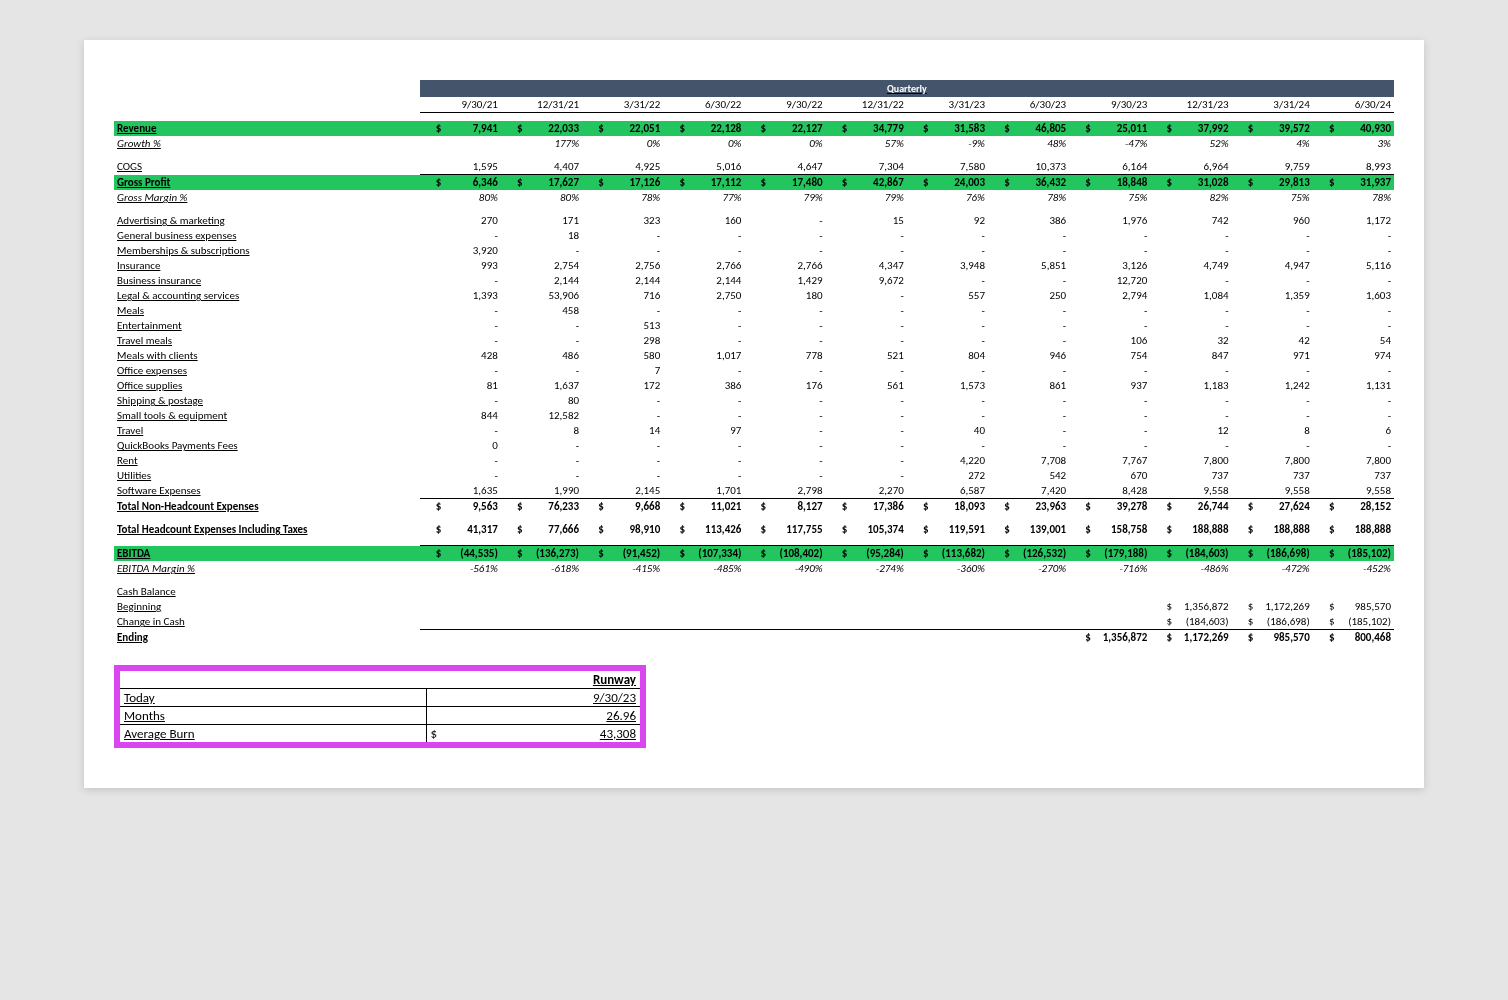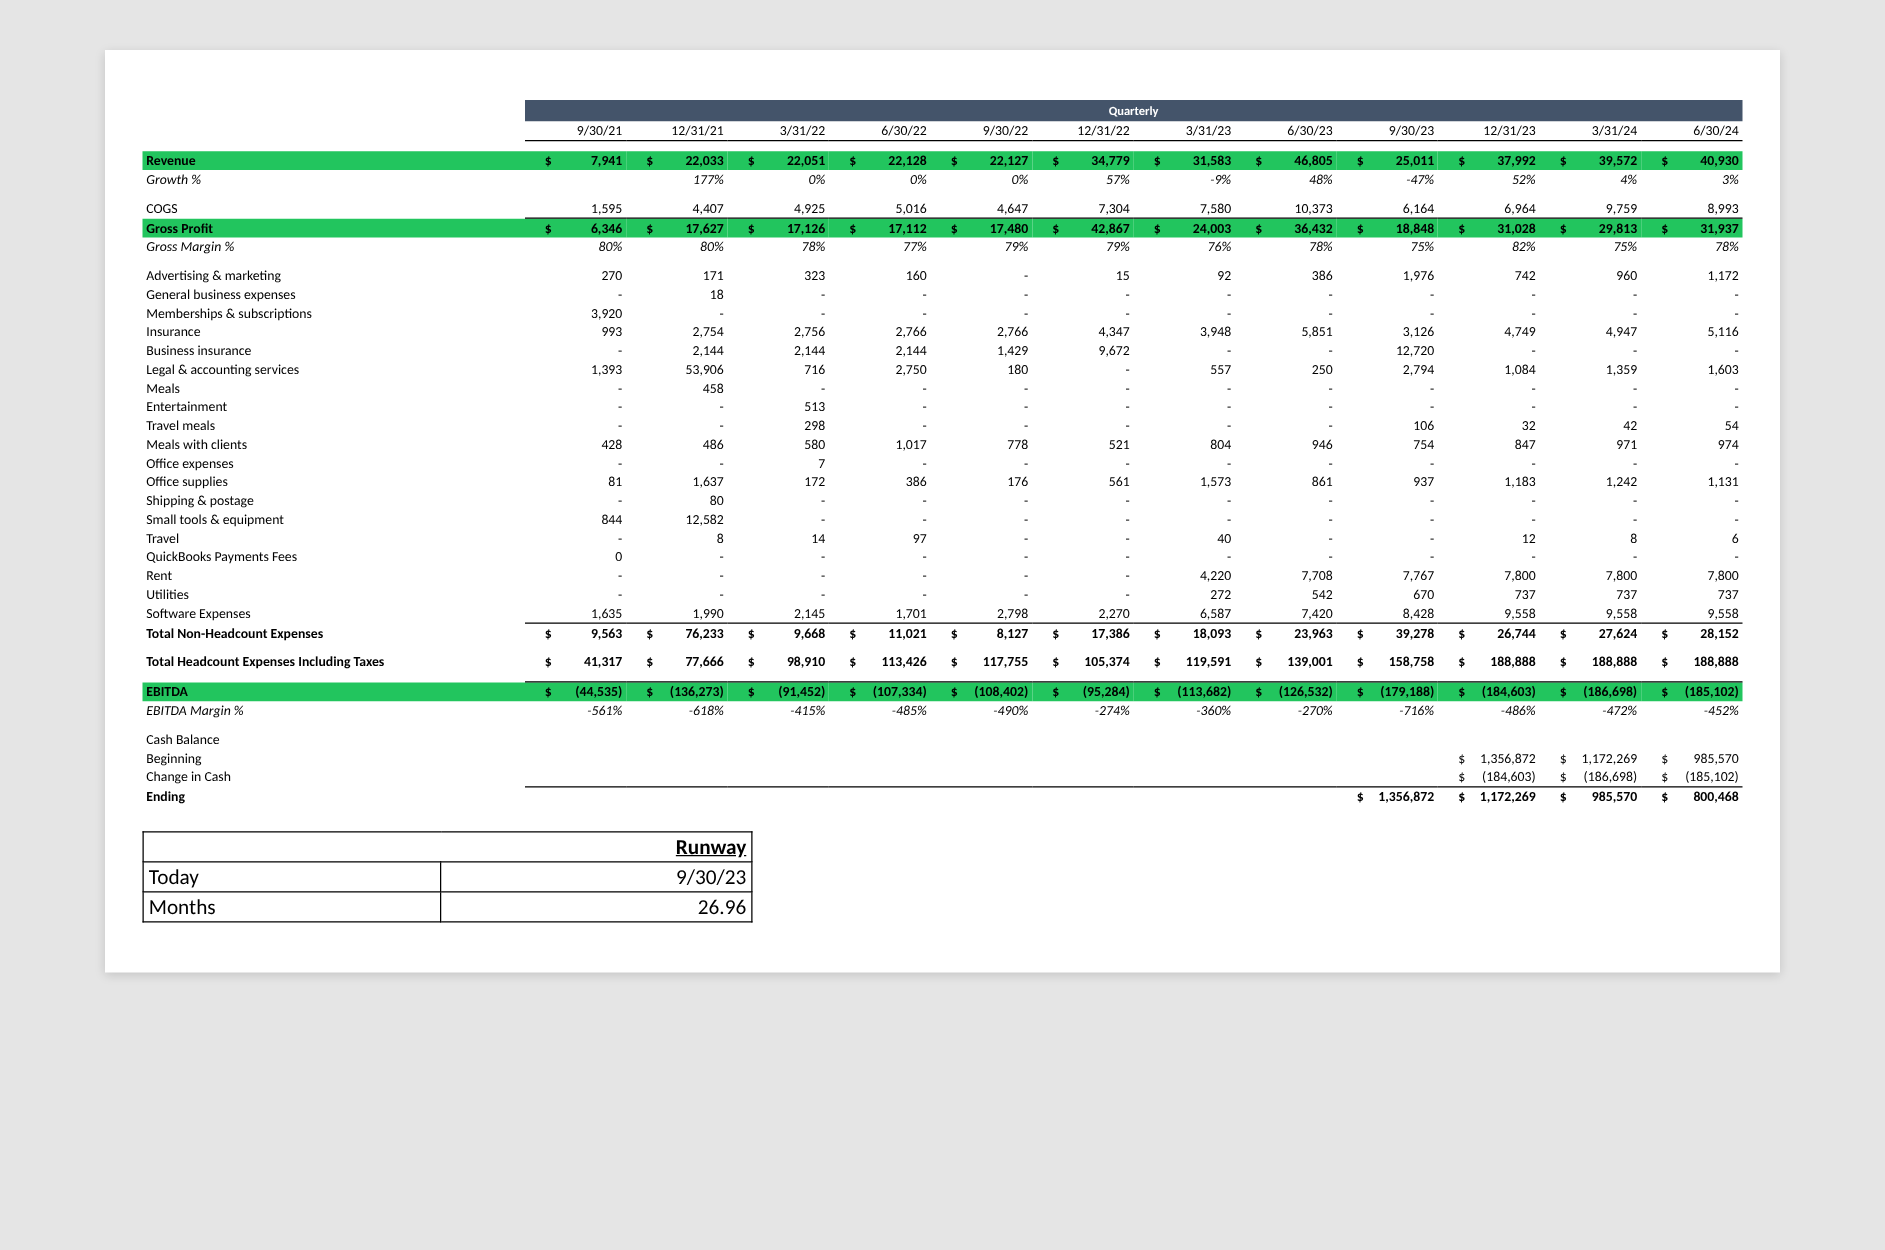--- a/index.html
+++ b/index.html
@@ -7,20 +7,21 @@
     margin: 0;
     padding: 40px;
     font-family: Calibri, Arial, sans-serif;
   }
   .page {
     background: #fff;
     width: 1280px;
     margin: 0 auto;
     padding: 40px 30px;
     box-shadow: 0 2px 8px rgba(0,0,0,0.15);
+    text-decoration: underline;
   }
   table {
     border-collapse: collapse;
     width: 100%;
     font-size: 11px;
     color: #000;
   }
   td, th {
     padding: 1px 3px;
     white-space: nowrap;
@@ -51,24 +52,24 @@
   .hl td.lbl { font-weight: bold; }
   .ital td { font-style: italic; }
   .bold td { font-weight: bold; }
   .topline td { border-top: 1px solid #000; }
   .topline td.lbl { border-top: none; }
   .sp td { height: 6px; }
   .dollar { display:inline-block; width:10px; text-align:left; vertical-align:bottom;}
   .val { display:inline-block; min-width:52px; text-align:right; }
   .runway {
     margin-top: 20px;
-    border: 1px solid #d946ef;
+    border: 6px solid #d946ef;
     border-collapse: collapse;
-    width: 488px;
-    font-size: 17px;
+    width: 532px;
+    font-size: 13px;
   }
   .runway td {
     border: 1px solid #000;
     padding: 1px 4px;
     text-align: left;
   }
   .runway td:last-child { text-align: right; }
   .runway-title { text-decoration: underline; font-weight: bold; }
 </style>
 </head>
@@ -603,15 +604,19 @@
           <td colspan="2"><span class="runway-title">Runway</span></td>
         </tr>
         <tr>
           <td>Today</td>
           <td><span>9/30/23</span></td>
         </tr>
         <tr>
           <td>Months</td>
           <td><span>26.96</span></td>
         </tr>
+        <tr>
+          <td>Average Burn</td>
+          <td><span class="dollar" style="float:left">$</span><span>43,308</span></td>
+        </tr>
       </tbody>
   </table>
 </div>
 
 </body></html>

